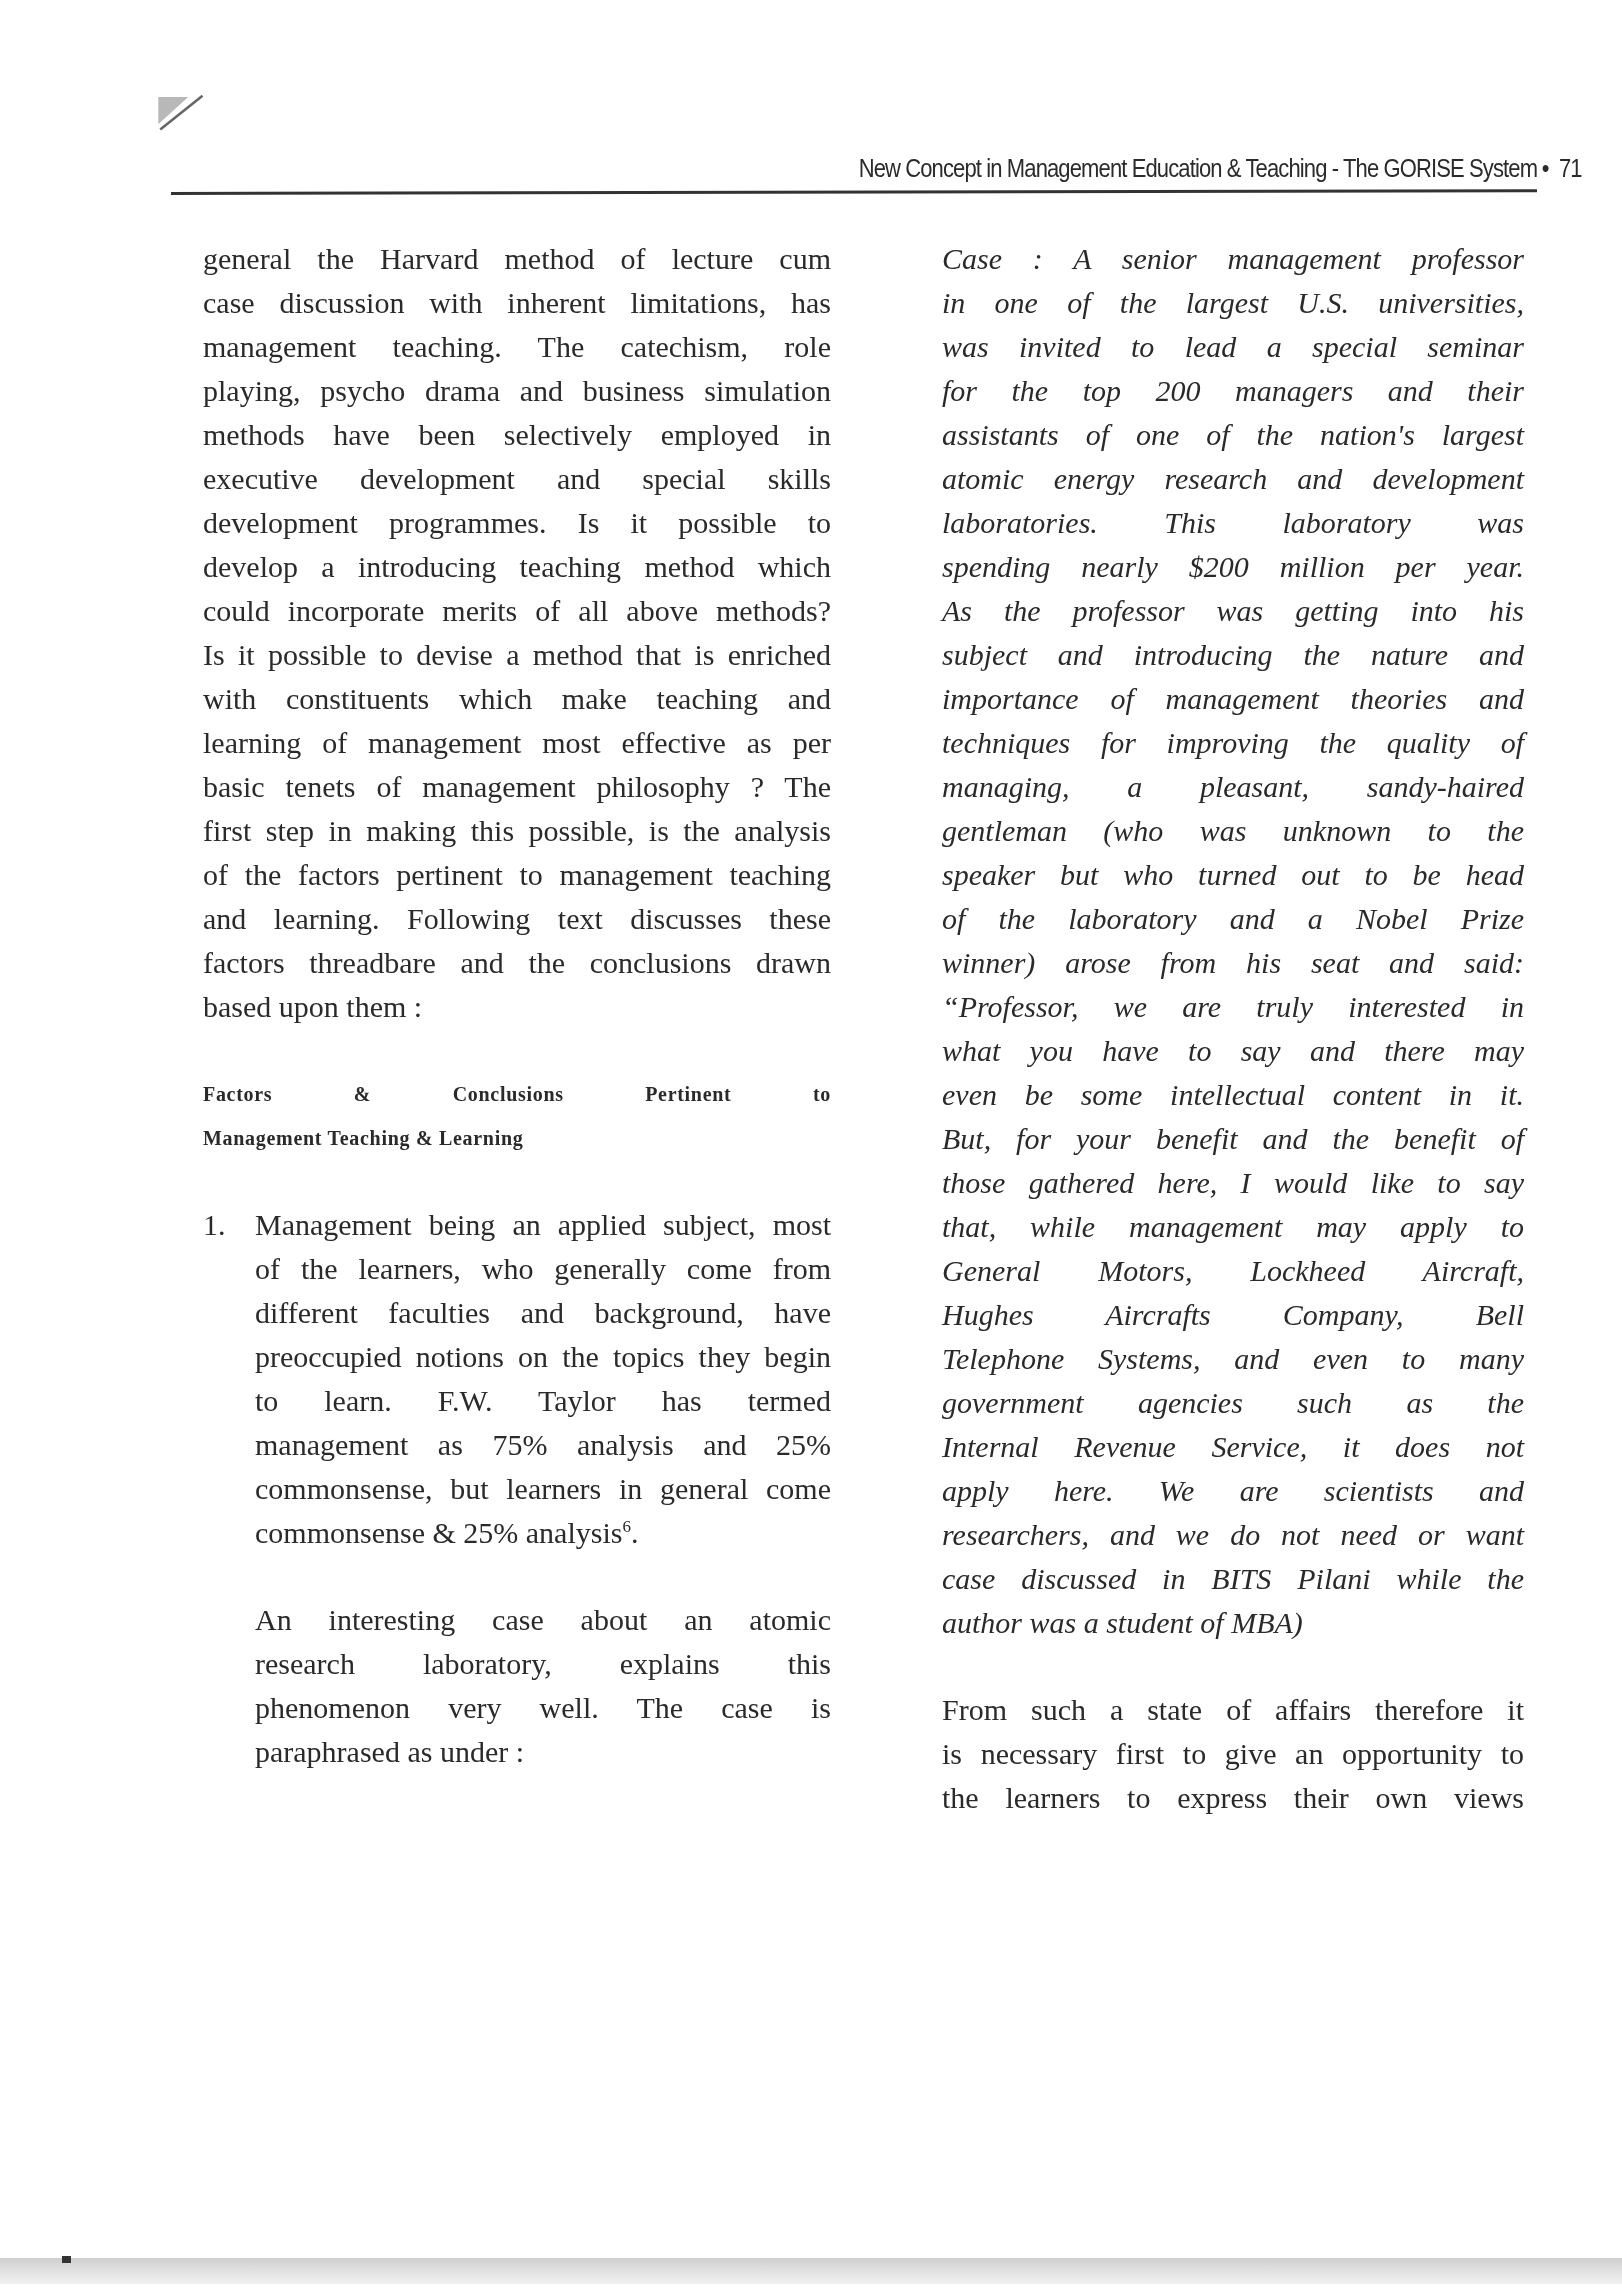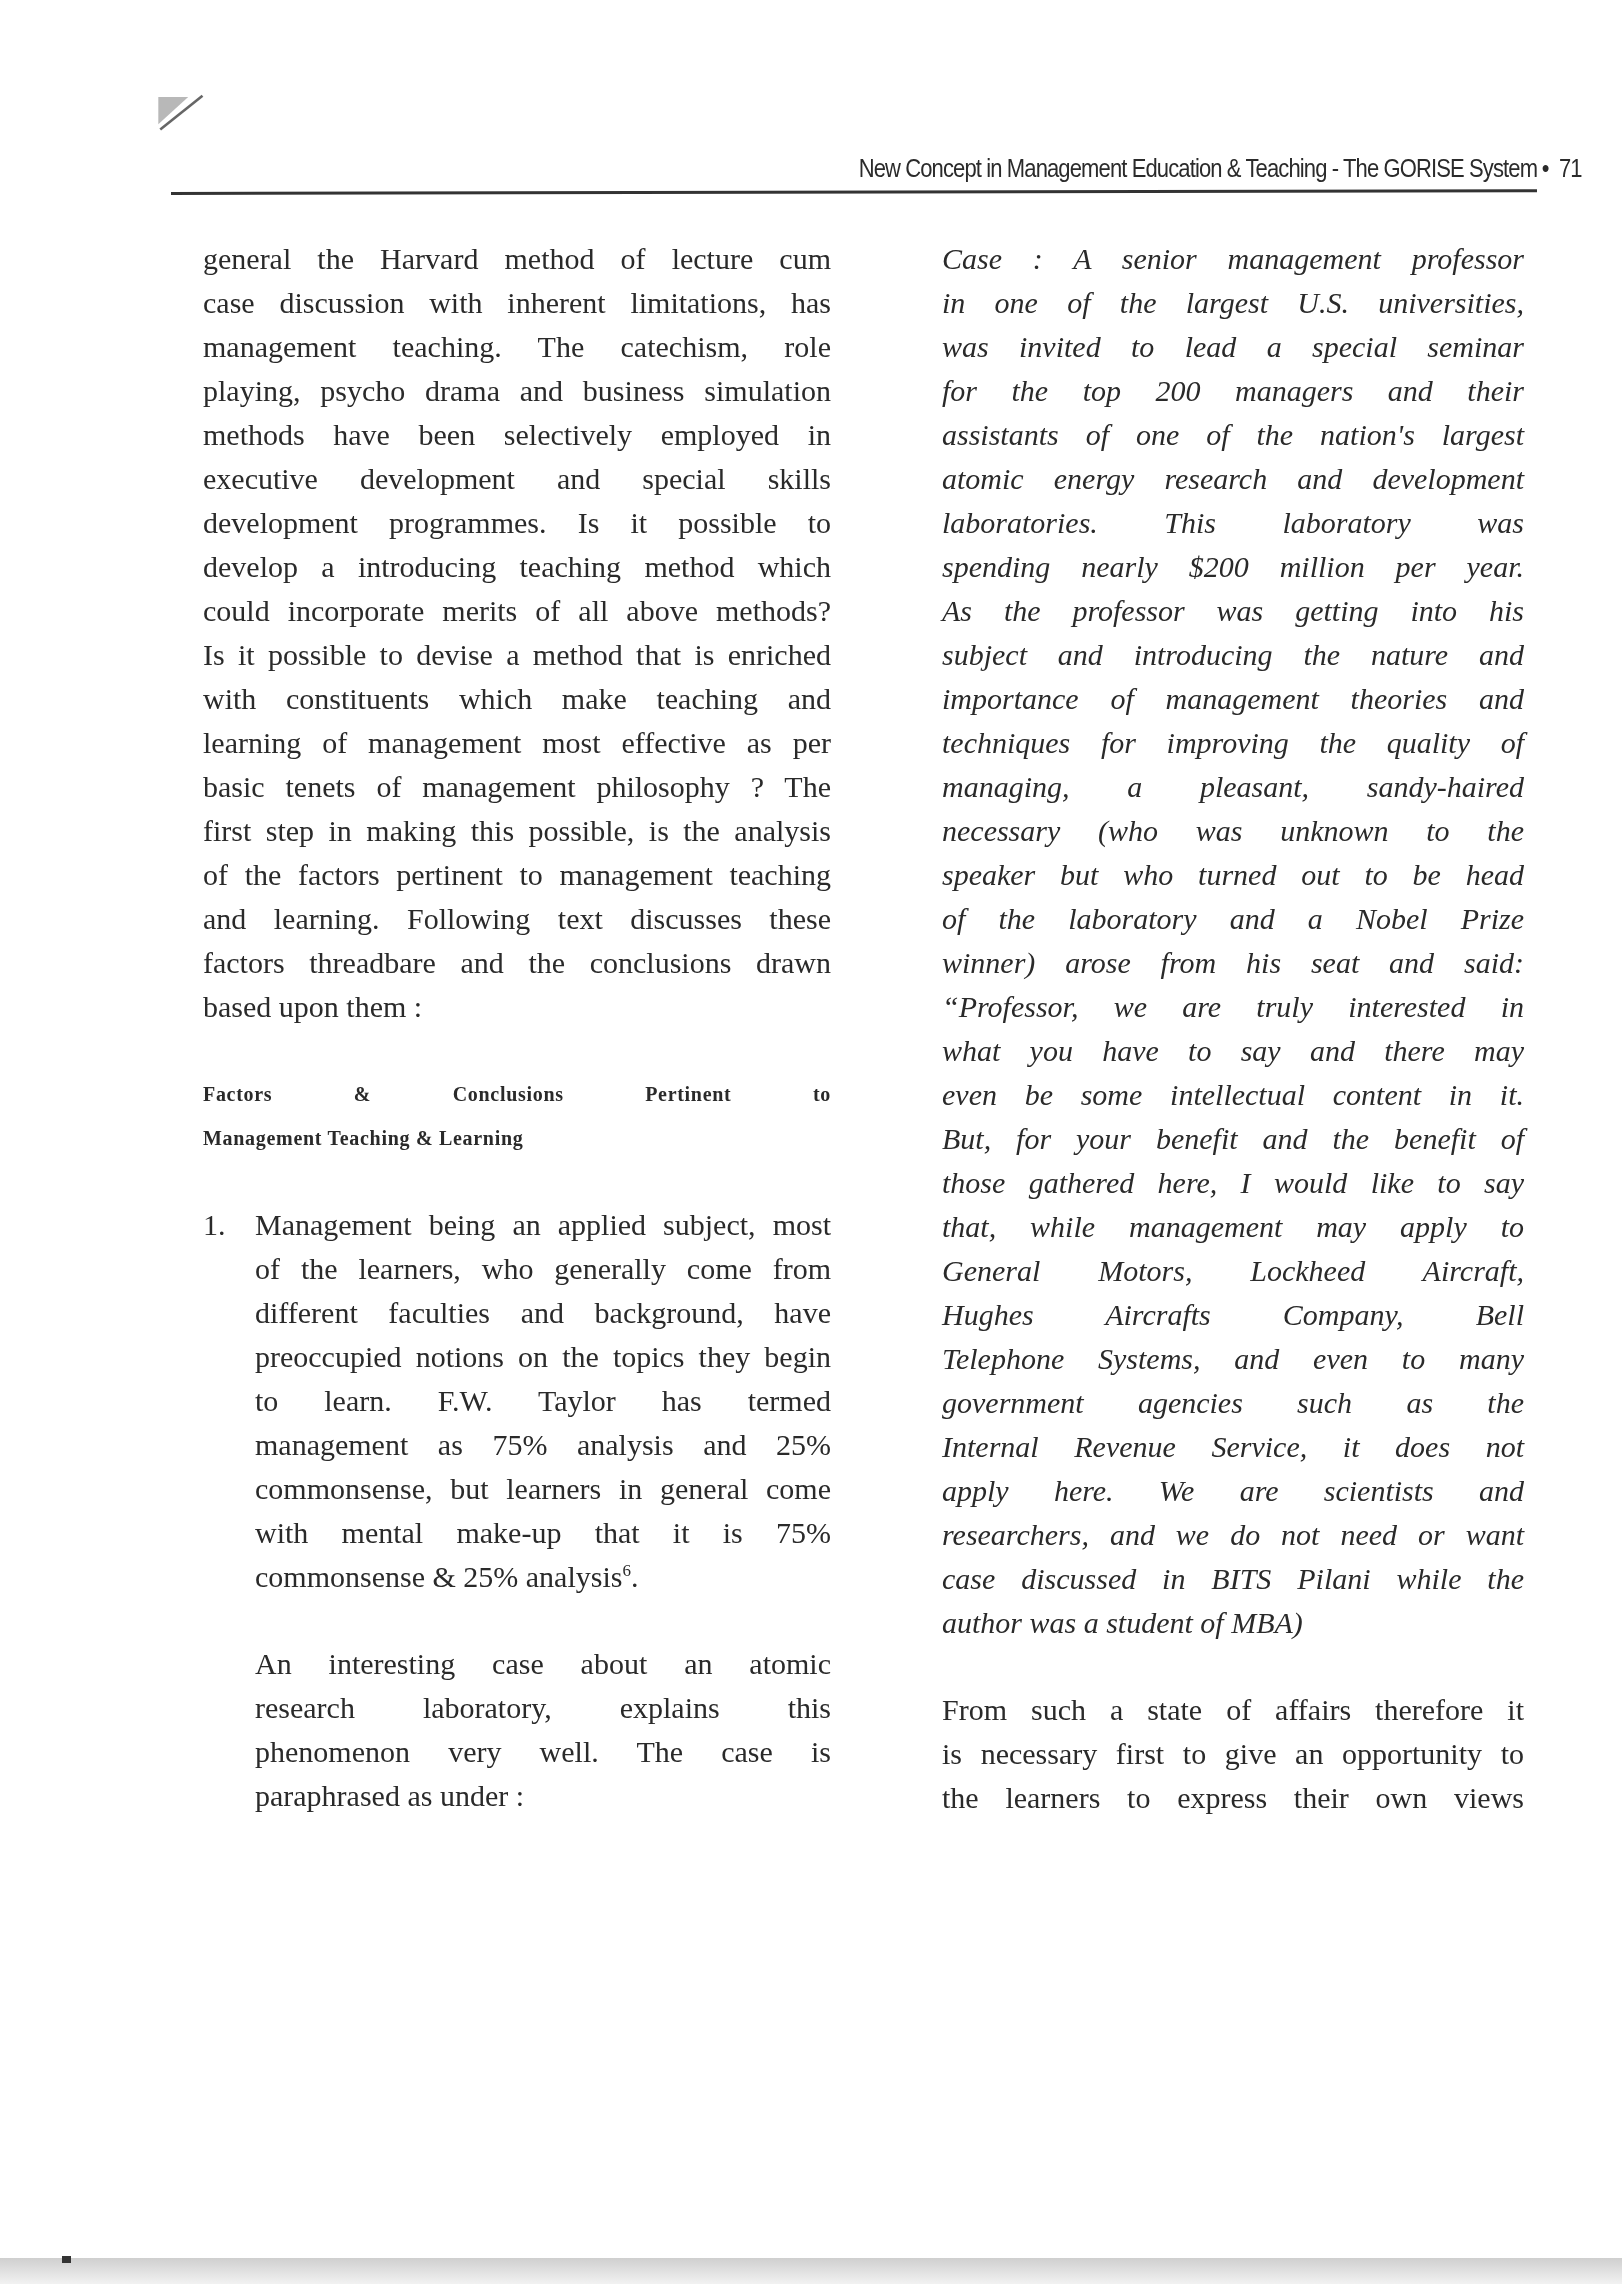--- a/index.html
+++ b/index.html
@@ -89,21 +89,20 @@
 
   <div class="para item">
     <span class="num">1.</span>
     <span class="line">Management being an applied subject, most</span>
     <span class="line">of the learners, who generally come from</span>
     <span class="line">different faculties and background, have</span>
     <span class="line">preoccupied notions on the topics they begin</span>
     <span class="line">to learn. F.W. Taylor has termed</span>
     <span class="line">management as 75% analysis and 25%</span>
     <span class="line">commonsense, but learners in general come</span>
-    <span class="line">with mental make-up that it is 75%</span>
     <span class="line last"><span>commonsense &amp; 25% analysis</span><sup>6</sup><span>.</span></span>
   </div>
 
   <p class="para indent-para">
     <span class="line">An interesting case about an atomic</span>
     <span class="line">research laboratory, explains this</span>
     <span class="line">phenomenon very well. The case is</span>
     <span class="line last">paraphrased as under :</span>
   </p>
 </div>
@@ -116,21 +115,21 @@
     <span class="line">for the top 200 managers and their</span>
     <span class="line">assistants of one of the nation's largest</span>
     <span class="line">atomic energy research and development</span>
     <span class="line">laboratories. This laboratory was</span>
     <span class="line">spending nearly $200 million per year.</span>
     <span class="line">As the professor was getting into his</span>
     <span class="line">subject and introducing the nature and</span>
     <span class="line">importance of management theories and</span>
     <span class="line">techniques for improving the quality of</span>
     <span class="line">managing, a pleasant, sandy-haired</span>
-    <span class="line">necessary (who was unknown to the</span>
+    <span class="line">gentleman (who was unknown to the</span>
     <span class="line">speaker but who turned out to be head</span>
     <span class="line">of the laboratory and a Nobel Prize</span>
     <span class="line">winner) arose from his seat and said:</span>
     <span class="line">“Professor, we are truly interested in</span>
     <span class="line">what you have to say and there may</span>
     <span class="line">even be some intellectual content in it.</span>
     <span class="line">But, for your benefit and the benefit of</span>
     <span class="line">those gathered here, I would like to say</span>
     <span class="line">that, while management may apply to</span>
     <span class="line">General Motors, Lockheed Aircraft,</span>

